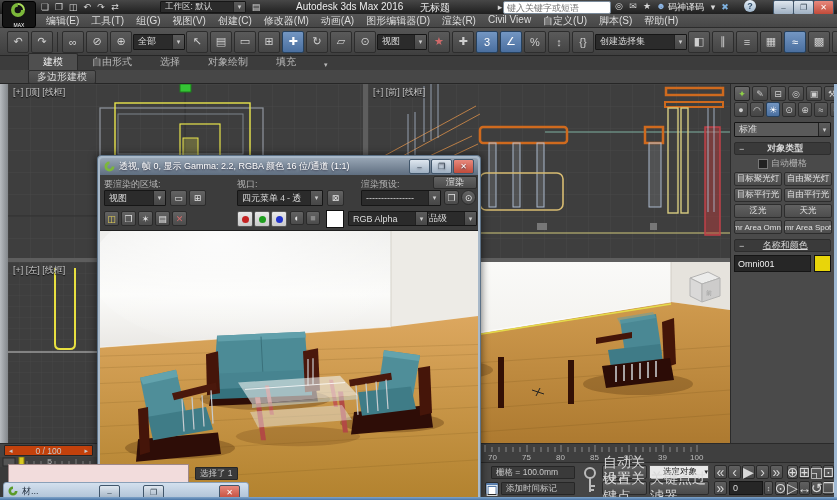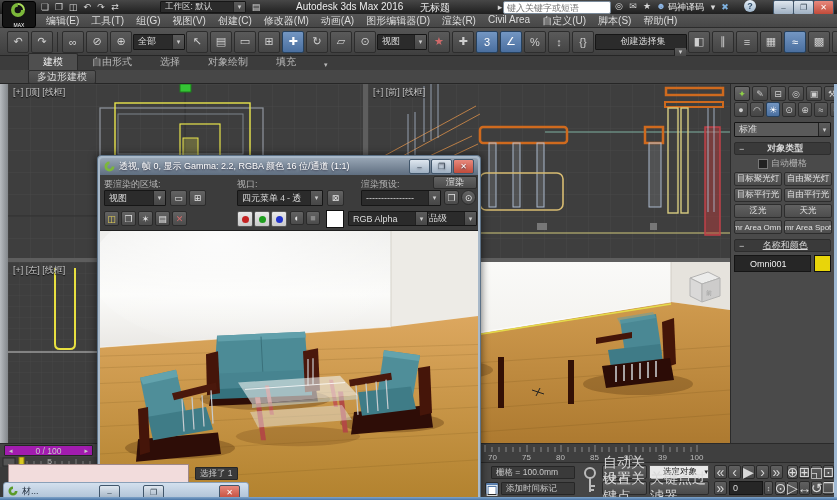--- a/index.html
+++ b/index.html
@@ -101,21 +101,21 @@
   <div class="abs menubar">
     <span>编辑(E)</span>
     <span>工具(T)</span>
     <span>组(G)</span>
     <span>视图(V)</span>
     <span>创建(C)</span>
     <span>修改器(M)</span>
     <span>动画(A)</span>
     <span>图形编辑器(D)</span>
     <span>渲染(R)</span>
-    <span>Civil Area</span>
+    <span>Civil View</span>
     <span>自定义(U)</span>
     <span>脚本(S)</span>
     <span>帮助(H)</span>
   </div>
 
   <div class="abs maintoolbar">
     <span class="ic">↶</span>
     <span class="ic">↷</span>
     <span class="sep"></span>
     <span class="ic">∞</span>
@@ -137,21 +137,21 @@
       <span>视图</span>
       <span class="ar">▾</span>
     </span>
     <span class="ic" style="color:#d06a6a;">★</span>
     <span class="ic">✚</span>
     <span class="ic on">3</span>
     <span class="ic on">∠</span>
     <span class="ic">%</span>
     <span class="ic">↕</span>
     <span class="ic">{}</span>
-    <span class="dd" style="width:92px;flex-direction:column;">
+    <span class="dd" style="width:92px;">
       <span>创建选择集</span>
       <span class="ar">▾</span>
     </span>
     <span class="ic">◧</span>
     <span class="ic">∥</span>
     <span class="ic">≡</span>
     <span class="ic">▦</span>
     <span class="ic on">≈</span>
     <span class="ic">▩</span>
     <span class="ic">◍</span>
@@ -346,27 +346,27 @@
       <span class="cpbtn">泛光</span>
       <span class="cpbtn">天光</span>
       <span class="cpbtn" style="font-size:8px;">mr Area Omni</span>
       <span class="cpbtn" style="font-size:8px;">mr Area Spot</span>
     </div>
     <div class="rollout">
       <span>−</span>
       <span style="margin:10px auto;text-decoration:underline;">名称和颜色</span>
     </div>
     <div style="display:flex;padding:3px;align-items:center;">
-      <span style="flex:1;height:15px;background:#262626;border:1px solid #151515;color:#f0f0f0;font-size:9px;display:flex;align-items:center;padding-left:15px;">Omni001</span>
+      <span style="flex:1;height:15px;background:#262626;border:1px solid #151515;color:#f0f0f0;font-size:9px;display:flex;align-items:center;padding-left:3px;">Omni001</span>
       <span style="width:15px;height:15px;margin-left:3px;background:#e8d50a;border:1px solid #111;"></span>
     </div>
   </div>
 
   <div class="abs" style="left:0;top:443px;width:97px;height:23px;background:#454545;border-top:1px solid #2a2a2a;">
-    <div class="abs chip" style="left:4px;top:1px;width:89px;height:11px;justify-content:space-between;background:#a21caf;">
+    <div class="abs chip" style="left:4px;top:1px;width:89px;height:11px;justify-content:space-between;background:#c2410c;">
       <span style="font-size:7px;">◂</span>
       <span style="font-size:8.5px;">0 / 100</span>
       <span style="font-size:7px;">▸</span>
     </div>
     <svg class="abs" style="left:0;top:13px;" width="97" height="10">
       <rect width="97" height="10" fill="#3f3f3f"></rect>
       <rect x="3" y="1" width="12" height="8" fill="#555" stroke="#2a2a2a"></rect>
       <g stroke="#7a7a7a">
           <path d="M20,2 V8 M27,4 V8 M34,4 V8 M41,4 V8 M48,2 V8 M55,4 V8 M62,4 V8 M69,4 V8 M76,2 V8 M83,4 V8 M90,4 V8"></path>
         </g>

